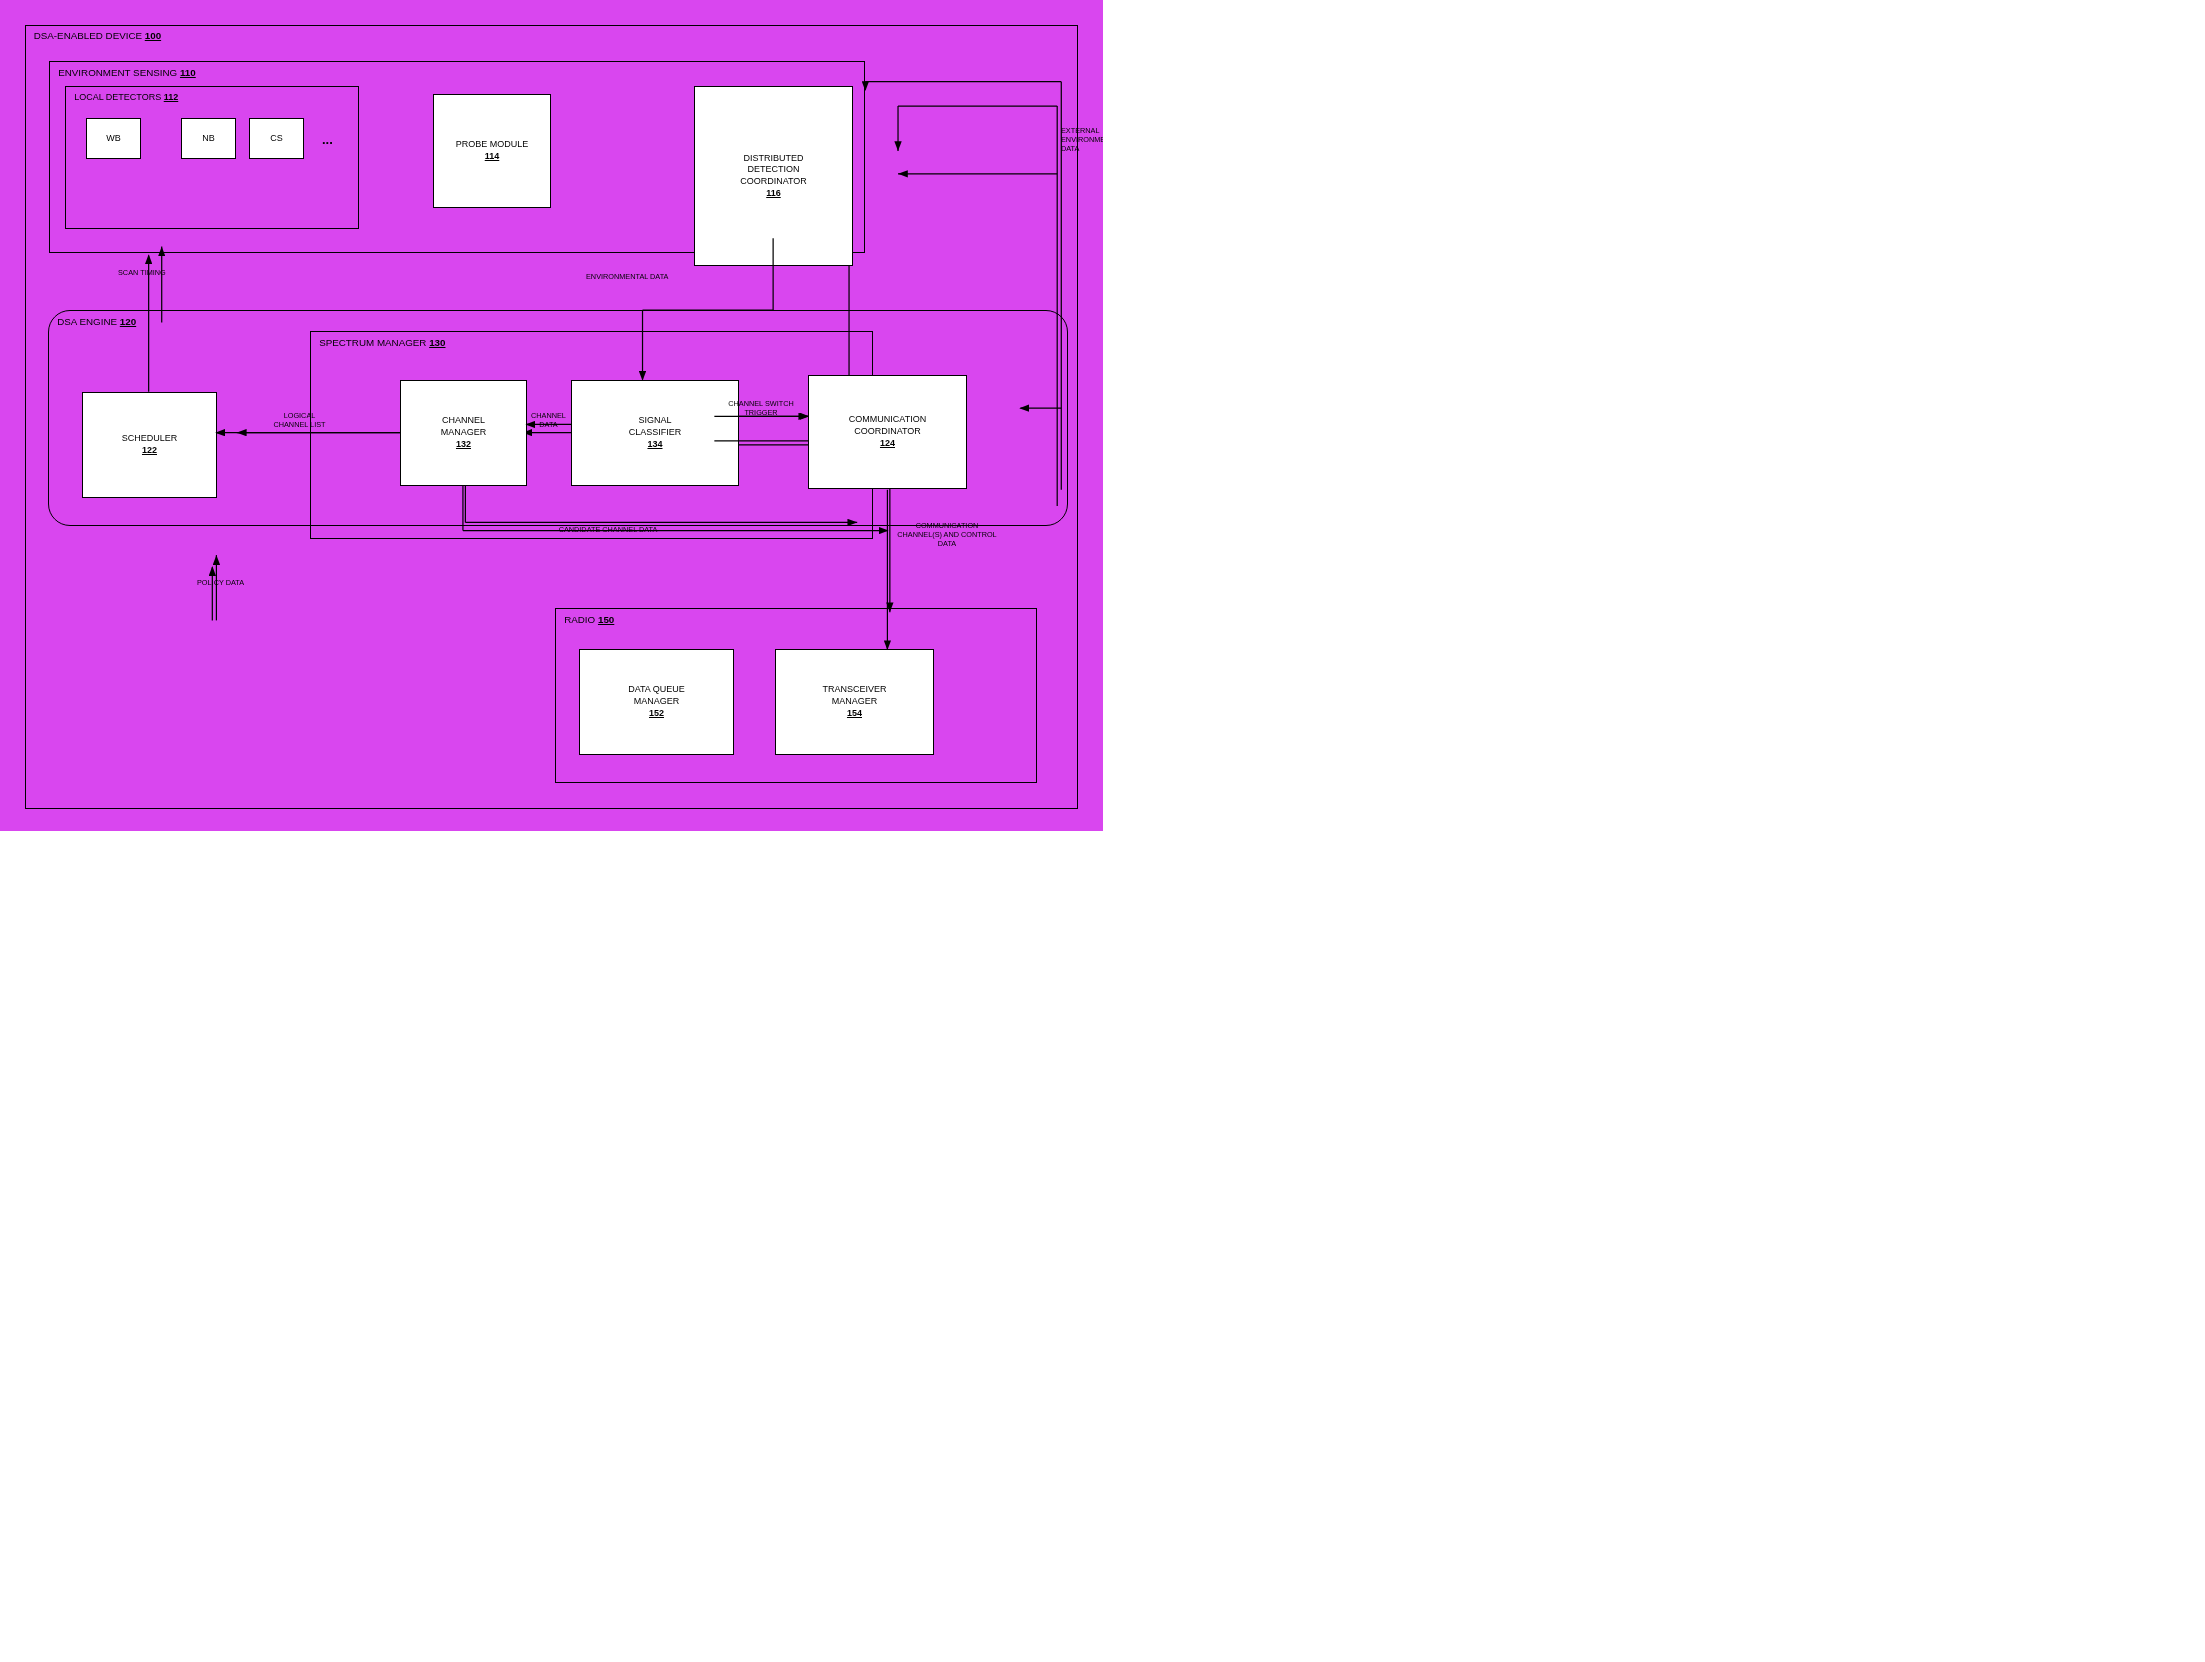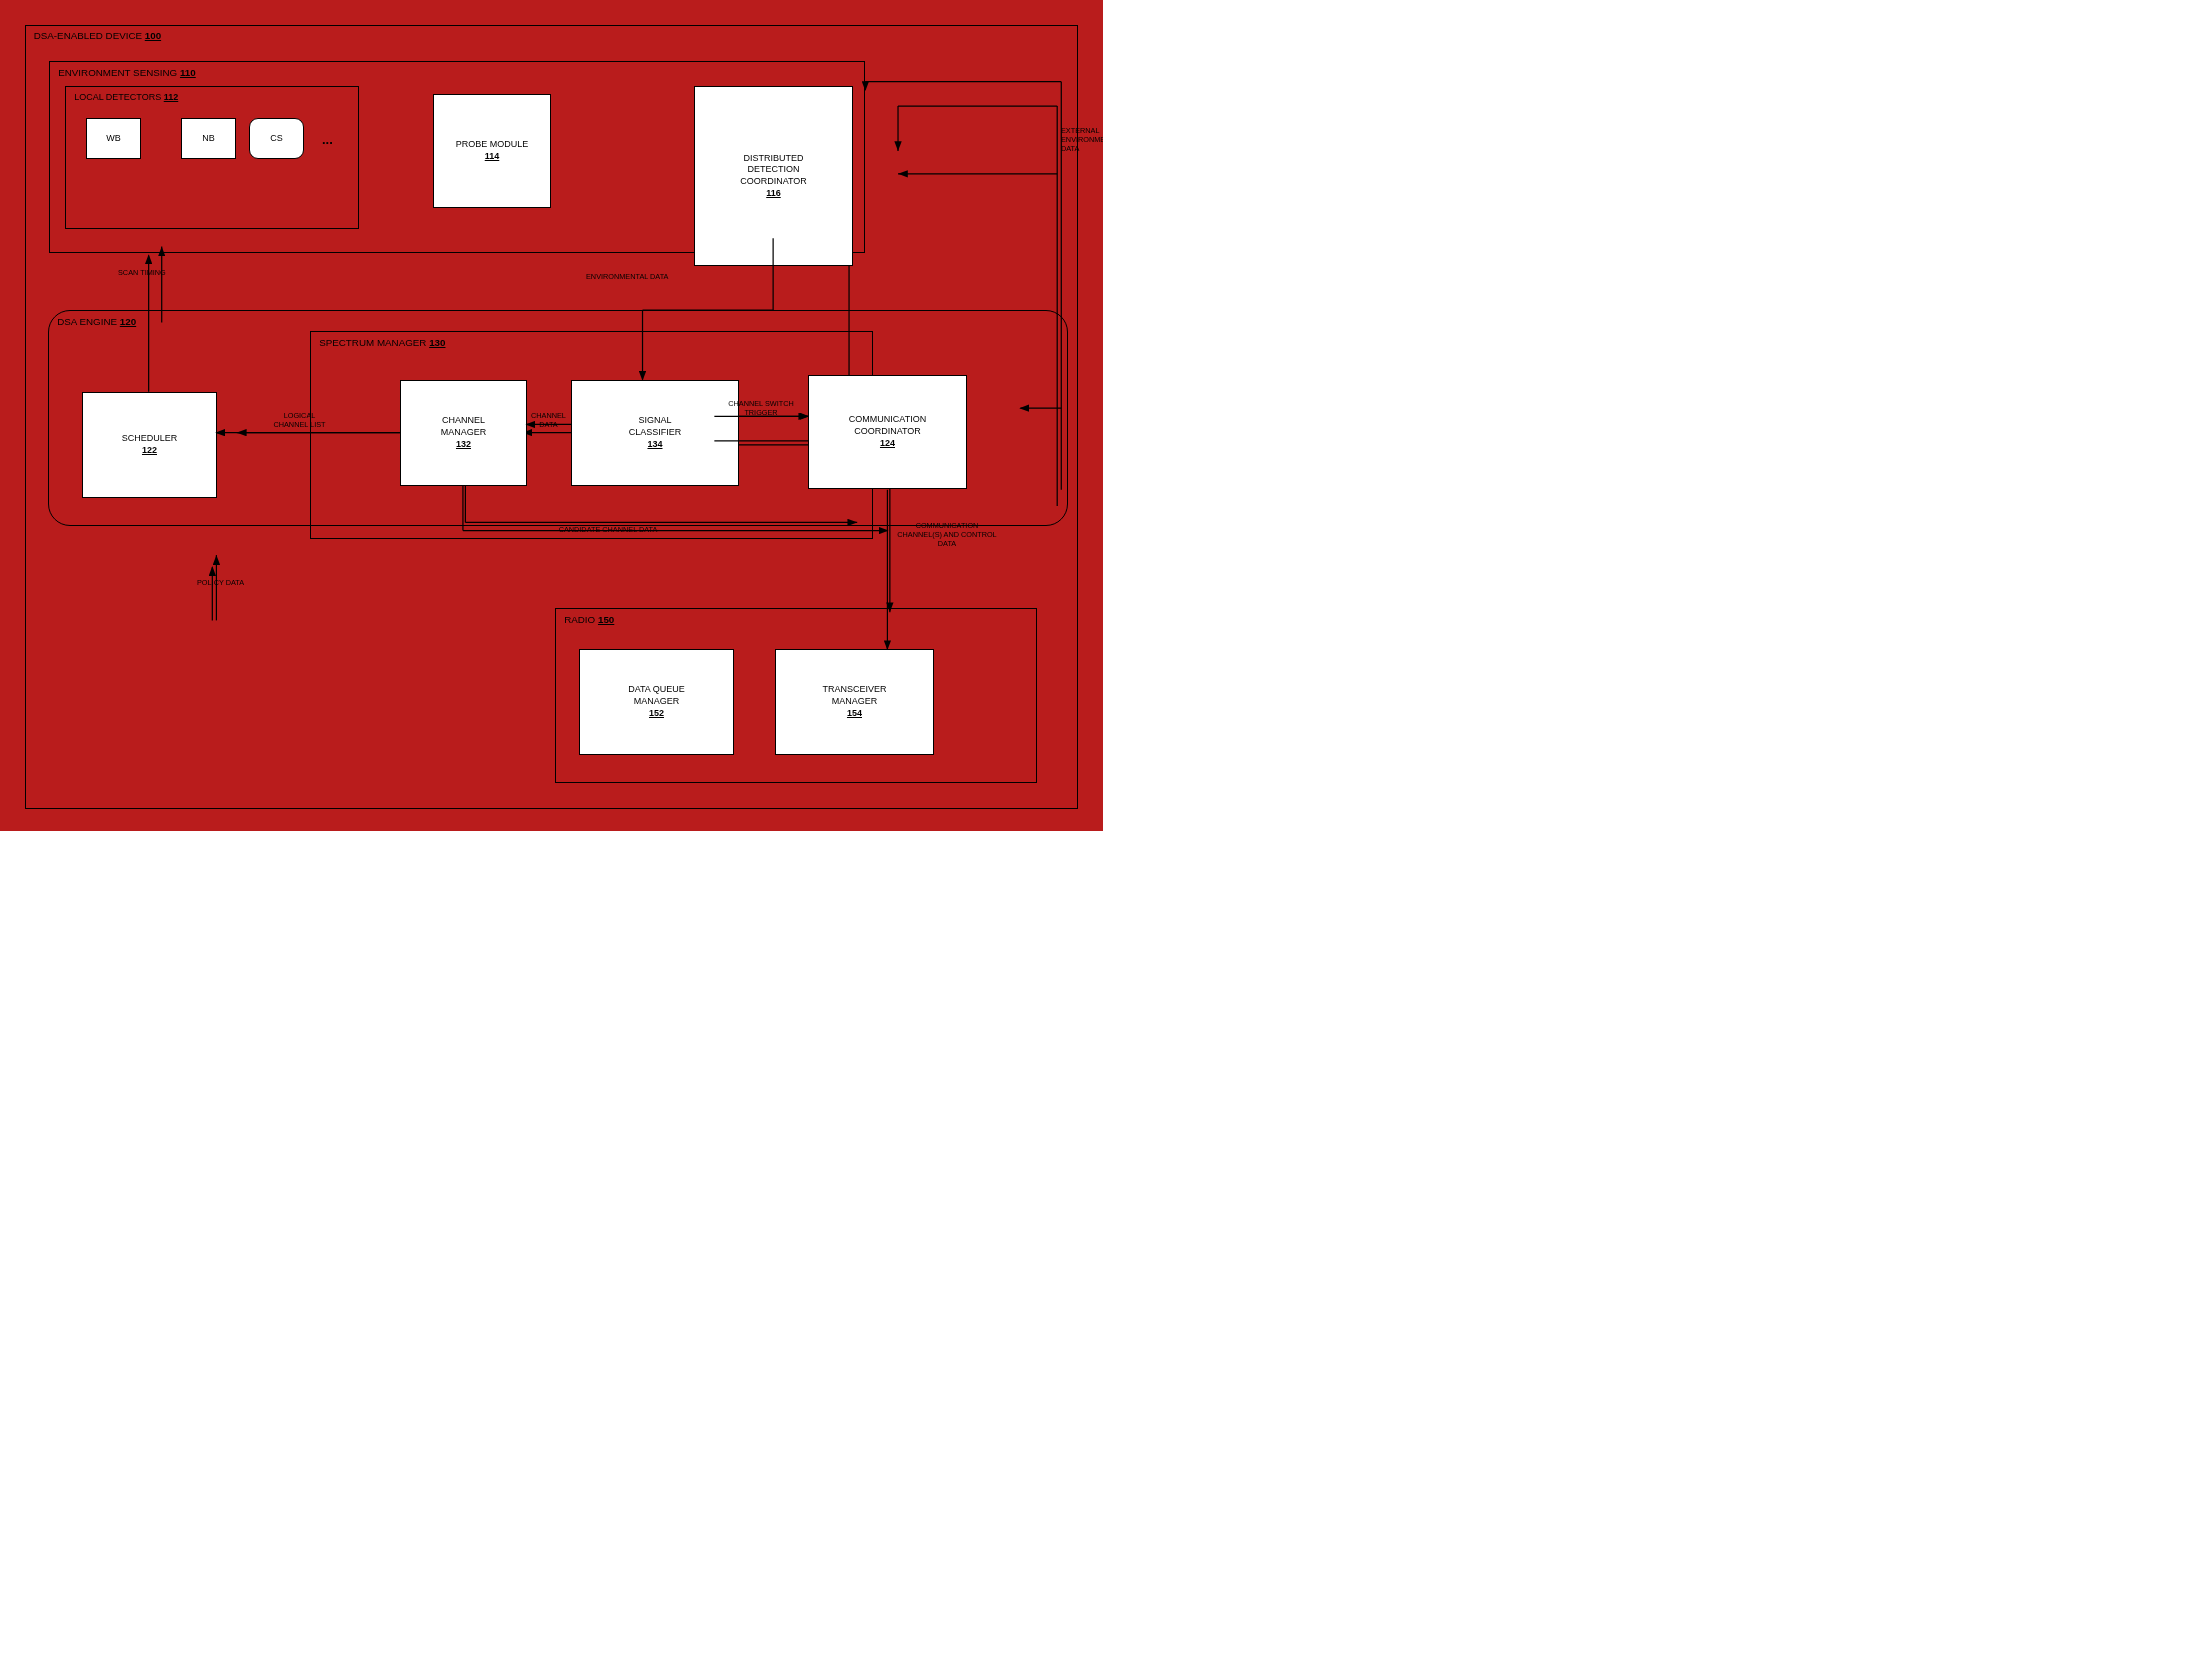--- a/index.html
+++ b/index.html
@@ -8,21 +8,21 @@
       font-family: Arial, sans-serif;
       width: 1103px;
       height: 831px;
       position: relative;
       overflow: hidden;
     }
     .diagram-container {
       position: relative;
       width: 1103px;
       height: 831px;
-      background: #b91c1c;
+      background: #d946ef;
     }
 
     
     .box {
       position: absolute;
       border: 1.6px solid #000;
       background: #fff;
       display: flex;
       flex-direction: column;
       align-items: center;
@@ -138,21 +138,21 @@
   </div>
 
   <div class="box" style="left:86px; top:118px; width:55px; height:41px;">
     <span class="box-label">WB</span>
   </div>
 
   <div class="box" style="left:181px; top:118px; width:55px; height:41px;">
     <span class="box-label">NB</span>
   </div>
 
-  <div class="box" style="left:249px; top:118px; width:55px; height:41px;border-radius:9px;">
+  <div class="box" style="left:249px; top:118px; width:55px; height:41px;">
     <span class="box-label">CS</span>
   </div>
 
   <div style="position:absolute; left:322px; top:132px; font-size:13px; font-weight:bold;">...</div>
 
   <div class="box" style="left:433px; top:94px; width:118px; height:114px;">
     <span class="box-label">
       PROBE MODULE<br><strong>114</strong>
     </span>
   </div>

